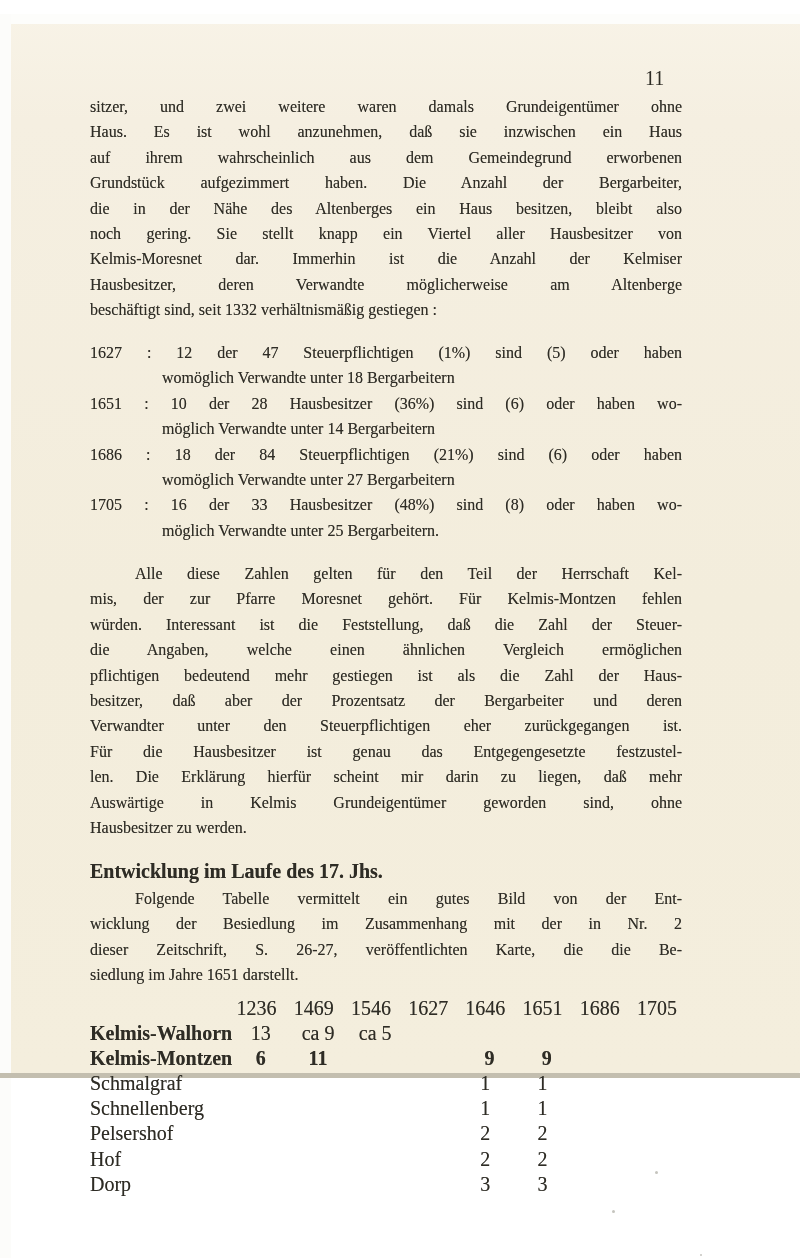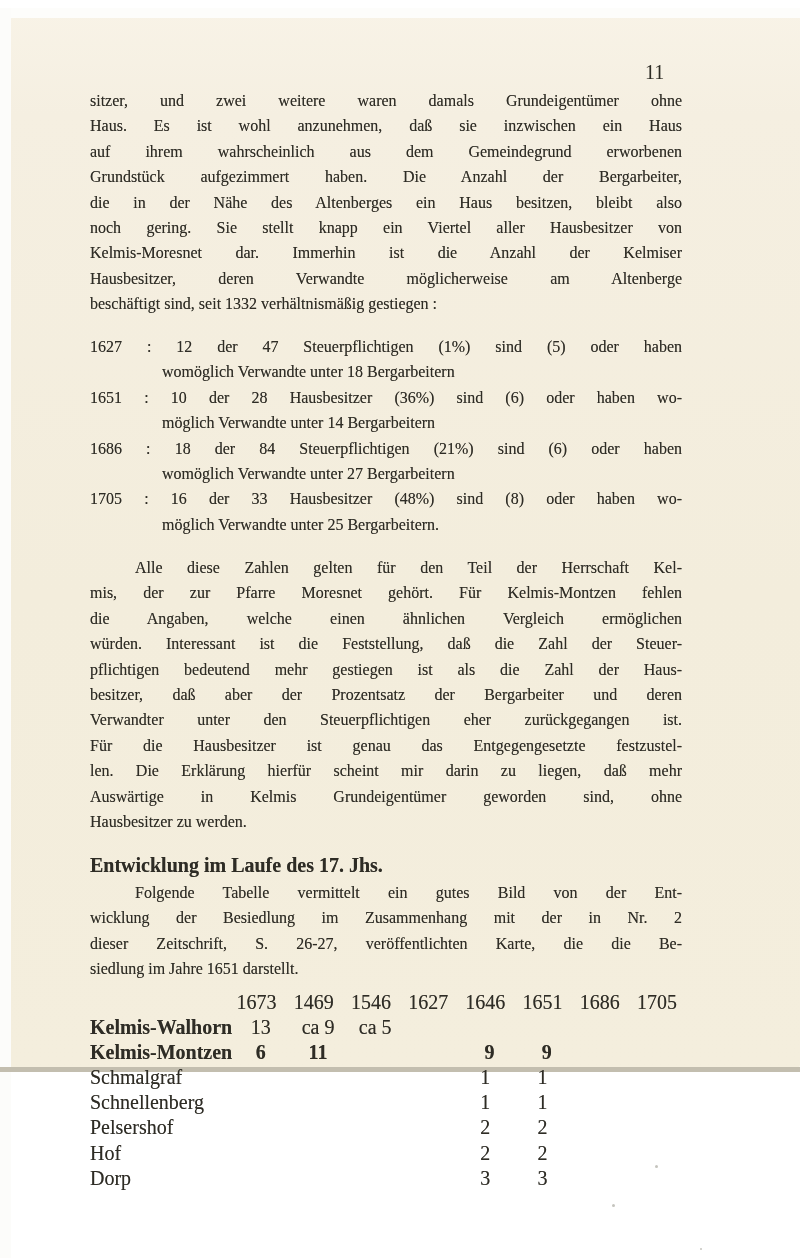--- a/index.html
+++ b/index.html
@@ -3,21 +3,21 @@
 <meta charset="utf-8">
 <style>
   html,body{margin:0;padding:0;}
   body{
     width:800px;height:1258px;position:relative;overflow:hidden;
     background:#ffffff;
     font-family:"Liberation Serif","DejaVu Serif",serif;
     color:#2e2c25;
   }
   .page{
-    position:absolute;left:0;top:8px;width:800px;height:1064px;
+    position:absolute;left:0;top:14px;width:800px;height:1064px;
     background:linear-gradient(180deg,#f8f3e7 0%,#f5efe1 10%,#f3edDC 55%,#f4eedd 100%);
     border-radius:7px;
   }
   .edge-top{position:absolute;left:0;top:0;width:800px;height:10px;background:#fdfdfb;}
   .edge-left{position:absolute;left:0;top:0;width:11px;height:1258px;background:#fcfcfa;}
   .edge-bottom{position:absolute;left:0;bottom:0;width:800px;height:5px;background:#c3beaf;}
   .speck{position:absolute;width:3px;height:3px;border-radius:50%;background:rgba(90,85,70,.35);}
   .s1{left:655px;top:1157px;} .s2{left:612px;top:1196px;} .s3{left:700px;top:1240px;width:2px;height:2px;}
 
   .pagenum{
@@ -94,22 +94,22 @@
         </div>
         <div>
           <div class="line j">1705 : 16 der 33 Hausbesitzer (48%) sind (8) oder haben wo-</div>
           <div class="line hang">möglich Verwandte unter 25 Bergarbeitern.</div>
         </div>
       </div>
 
     <div id="para2" class="block">
         <div class="line j ind">Alle diese Zahlen gelten für den Teil der Herrschaft Kel-</div>
         <div class="line j">mis, der zur Pfarre Moresnet gehört. Für Kelmis-Montzen fehlen</div>
+        <div class="line j">würden. Interessant ist die Feststellung, daß die Zahl der Steuer-</div>
         <div class="line j">die Angaben, welche einen ähnlichen Vergleich ermöglichen</div>
-        <div class="line j">würden. Interessant ist die Feststellung, daß die Zahl der Steuer-</div>
         <div class="line j">pflichtigen bedeutend mehr gestiegen ist als die Zahl der Haus-</div>
         <div class="line j">besitzer, daß aber der Prozentsatz der Bergarbeiter und deren</div>
         <div class="line j">Verwandter unter den Steuerpflichtigen eher zurückgegangen ist.</div>
         <div class="line j">Für die Hausbesitzer ist genau das Entgegengesetzte festzustel-</div>
         <div class="line j">len. Die Erklärung hierfür scheint mir darin zu liegen, daß mehr</div>
         <div class="line j">Auswärtige in Kelmis Grundeigentümer geworden sind, ohne</div>
         <div class="line">Hausbesitzer zu werden.</div>
       </div>
 
     <div id="heading" class="block">
@@ -119,21 +119,21 @@
     <div id="para3" class="block">
         <div class="line j ind">Folgende Tabelle vermittelt ein gutes Bild von der Ent-</div>
         <div class="line j">wicklung der Besiedlung im Zusammenhang mit der in Nr. 2</div>
         <div class="line j">dieser Zeitschrift, S. 26-27, veröffentlichten Karte, die die Be-</div>
         <div class="line">siedlung im Jahre 1651 darstellt.</div>
       </div>
 
     <div id="table" class="block">
         <div class="trow">
           <div class="tlabel"></div>
-          <div class="tcell">1673</div>
+          <div class="tcell">1236</div>
           <div class="tcell">1469</div>
           <div class="tcell">1546</div>
           <div class="tcell">1627</div>
           <div class="tcell">1646</div>
           <div class="tcell">1651</div>
           <div class="tcell">1686</div>
           <div class="tcell">1705</div>
         </div>
         <div class="trow">
           <div class="tlabel b">Kelmis-Walhorn</div>

